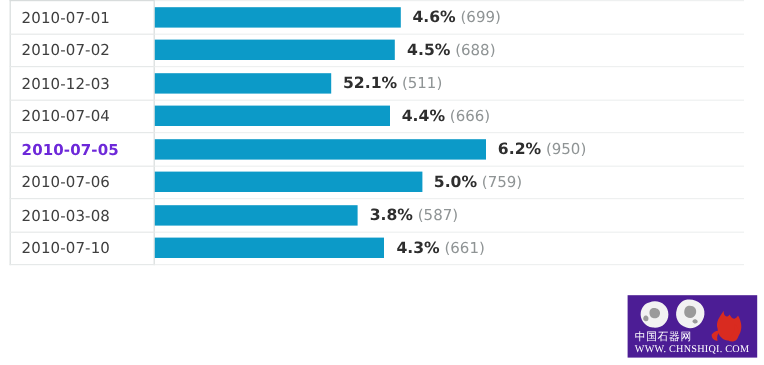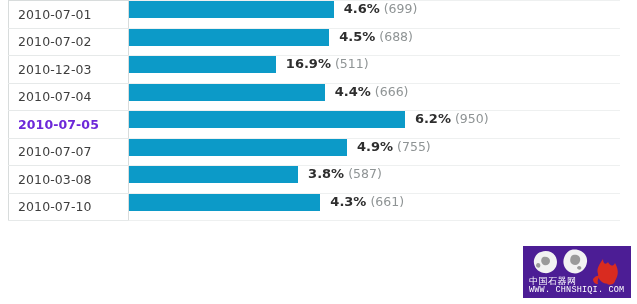--- a/index.html
+++ b/index.html
@@ -62,20 +62,21 @@
     padding: 0;
     position: relative;
   }
   .row:first-child .cell-bar {
     border-top: 1px solid #eef0f0;
   }
 
   .bar-wrap {
     position: relative;
     display: flex;
+    align-items: center;
     height: 26px;
     padding-left: 0px;
   }
 
   .bar {
     height: 17px;
     background: #0c9ac8;
     flex: 0 0 auto;
   }
 
@@ -119,21 +120,21 @@
   }
   .wm-cn {
     font-size: 9px;
     letter-spacing: 0.5px;
     display: block;
   }
   .wm-url {
     font-size: 8.5px;
     letter-spacing: 0.2px;
     display: block;
-    font-family: Liberation Mono, monospace;
+    font-family: Liberation Serif, serif;
   }
 </style>
 </head>
 <body>
 
 <div id="chart-root">
 
   <table class="chart-table">
     <tbody>
         <tr class="row">
@@ -152,21 +153,21 @@
               <div class="bar" style="width: 200.25px; background: rgb(12, 154, 200);"></div>
               <span class="bar-text"><span class="pct">4.5%</span> <span class="cnt">(688)</span></span>
             </div>
           </td>
         </tr>
         <tr class="row">
           <td class="cell-label">2010-12-03</td>
           <td class="cell-bar">
             <div class="bar-wrap">
               <div class="bar" style="width: 146.85px; background: rgb(12, 154, 200);"></div>
-              <span class="bar-text"><span class="pct">16.9%</span> <span class="cnt">(511)</span></span>
+              <span class="bar-text"><span class="pct">52.1%</span> <span class="cnt">(511)</span></span>
             </div>
           </td>
         </tr>
         <tr class="row">
           <td class="cell-label">2010-07-04</td>
           <td class="cell-bar">
             <div class="bar-wrap">
               <div class="bar" style="width: 195.8px; background: rgb(12, 154, 200);"></div>
               <span class="bar-text"><span class="pct">4.4%</span> <span class="cnt">(666)</span></span>
             </div>
@@ -175,25 +176,25 @@
         <tr class="row highlight">
           <td class="cell-label">2010-07-05</td>
           <td class="cell-bar">
             <div class="bar-wrap">
               <div class="bar" style="width: 275.9px; background: rgb(12, 154, 200);"></div>
               <span class="bar-text"><span class="pct">6.2%</span> <span class="cnt">(950)</span></span>
             </div>
           </td>
         </tr>
         <tr class="row">
-          <td class="cell-label">2010-07-07</td>
-          <td class="cell-bar">
-            <div class="bar-wrap">
-              <div class="bar" style="width: 218.05px; background: rgb(12, 154, 200);"></div>
-              <span class="bar-text"><span class="pct">4.9%</span> <span class="cnt">(755)</span></span>
+          <td class="cell-label">2010-07-06</td>
+          <td class="cell-bar">
+            <div class="bar-wrap">
+              <div class="bar" style="width: 222.5px; background: rgb(12, 154, 200);"></div>
+              <span class="bar-text"><span class="pct">5.0%</span> <span class="cnt">(759)</span></span>
             </div>
           </td>
         </tr>
         <tr class="row">
           <td class="cell-label">2010-03-08</td>
           <td class="cell-bar">
             <div class="bar-wrap">
               <div class="bar" style="width: 169.1px; background: rgb(12, 154, 200);"></div>
               <span class="bar-text"><span class="pct">3.8%</span> <span class="cnt">(587)</span></span>
             </div>

